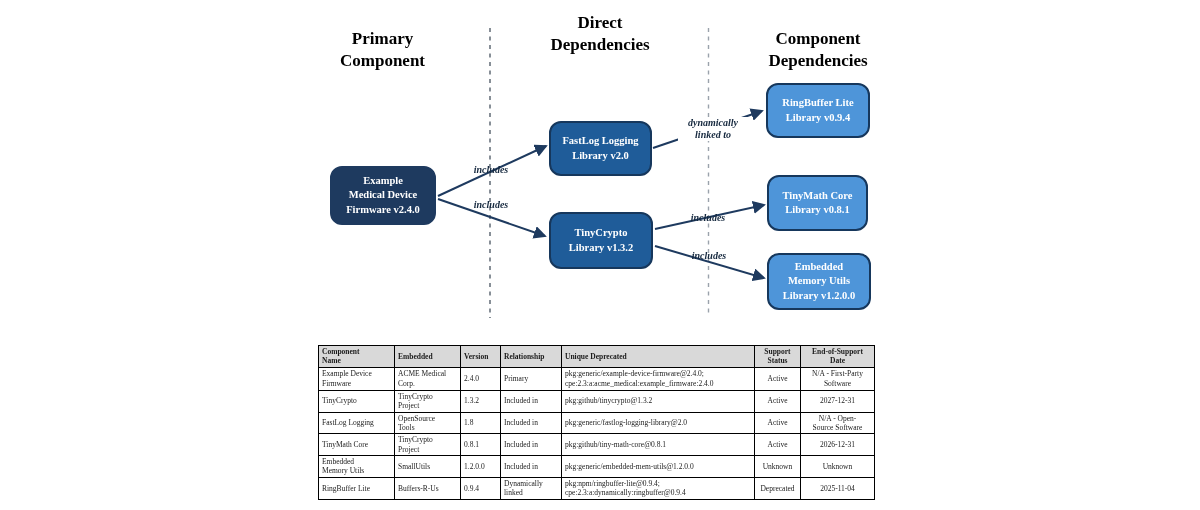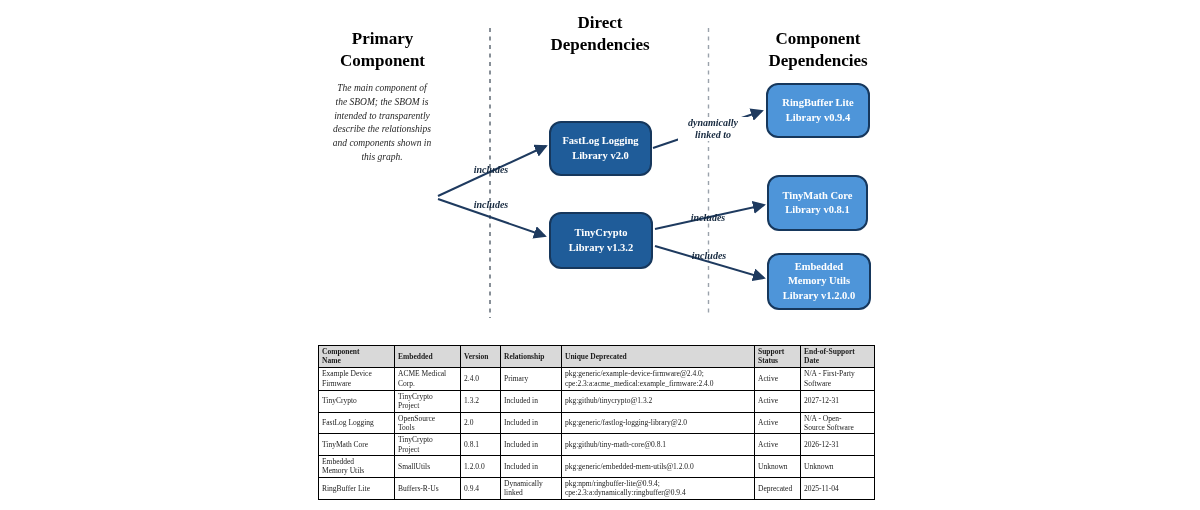--- a/index.html
+++ b/index.html
@@ -35,21 +35,21 @@
   }
   table.sbom th{
     background:#D9D9D9;border:1px solid #000;border-bottom:1.5px solid #000;
     font-weight:bold;padding:1px 3px;text-align:left;vertical-align:middle;
     line-height:1.25;white-space:pre-line;overflow:hidden;
   }
   table.sbom td{
     border:1px solid #000;padding:1px 3px;vertical-align:middle;
     line-height:1.25;white-space:pre-line;overflow:hidden;
   }
-  table.sbom th.center,table.sbom td.center{}
+  table.sbom th.center,table.sbom td.center{text-align:center;}
 </style>
 </head>
 <body>
 
 <div class="canvas">
 
   <svg class="overlay" viewBox="0 0 1200 510">
     <defs>
       <marker id="arrow" viewBox="0 0 10 10" refX="8.5" refY="5" markerWidth="6.5" markerHeight="6.5" orient="auto-start-reverse">
         <path d="M0,0 L10,5 L0,10 z" fill="#1E3A5F"></path>
@@ -64,27 +64,24 @@
     <line x1="655" y1="246" x2="764" y2="278" stroke="#1E3A5F" stroke-width="2" marker-end="url(#arrow)"></line>
   </svg>
 
   <div class="col-title" style="left:300px;top:28px;width:165px;">Primary
 Component</div>
   <div class="col-title" style="left:517px;top:12px;width:166px;">Direct
 Dependencies</div>
   <div class="col-title" style="left:735px;top:28px;width:166px;">Component
 Dependencies</div>
 
-  <div class="intro" style="left:307px;top:82px;width:150px;">The main component of
-the SBOM; the SBOM is
-intended to transparently
-describe the relationships
-and components shown in
-this graph.</div>
 
+  <div class="node primary" style="left:330px;top:166px;width:106px;height:59px;">Example
+Medical Device
+Firmware v2.4.0</div>
   <div class="node direct" style="left:549px;top:121px;width:103px;height:55px;">FastLog Logging
 Library v2.0</div>
   <div class="node direct" style="left:549px;top:212px;width:104px;height:57px;">TinyCrypto
 Library v1.3.2</div>
   <div class="node transitive" style="left:766px;top:83px;width:104px;height:55px;">RingBuffer Lite
 Library v0.9.4</div>
   <div class="node transitive" style="left:767px;top:175px;width:101px;height:56px;">TinyMath Core
 Library v0.8.1</div>
   <div class="node transitive" style="left:767px;top:253px;width:104px;height:57px;">Embedded
 Memory Utils
@@ -142,21 +139,21 @@
         <td>1.3.2</td>
         <td>Included in</td>
         <td>pkg:github/tinycrypto@1.3.2</td>
         <td class="center">Active</td>
         <td class="center">2027-12-31</td>
       </tr>
       <tr style="height:20px;">
         <td>FastLog Logging</td>
         <td>OpenSource
 Tools</td>
-        <td>2.0</td>
+        <td>1.8</td>
         <td>Included in</td>
         <td>pkg:generic/fastlog-logging-library@2.0</td>
         <td class="center">Active</td>
         <td class="center">N/A - Open-
 Source Software</td>
       </tr>
       <tr style="height:18px;">
         <td>TinyMath Core</td>
         <td>TinyCrypto
 Project</td>

